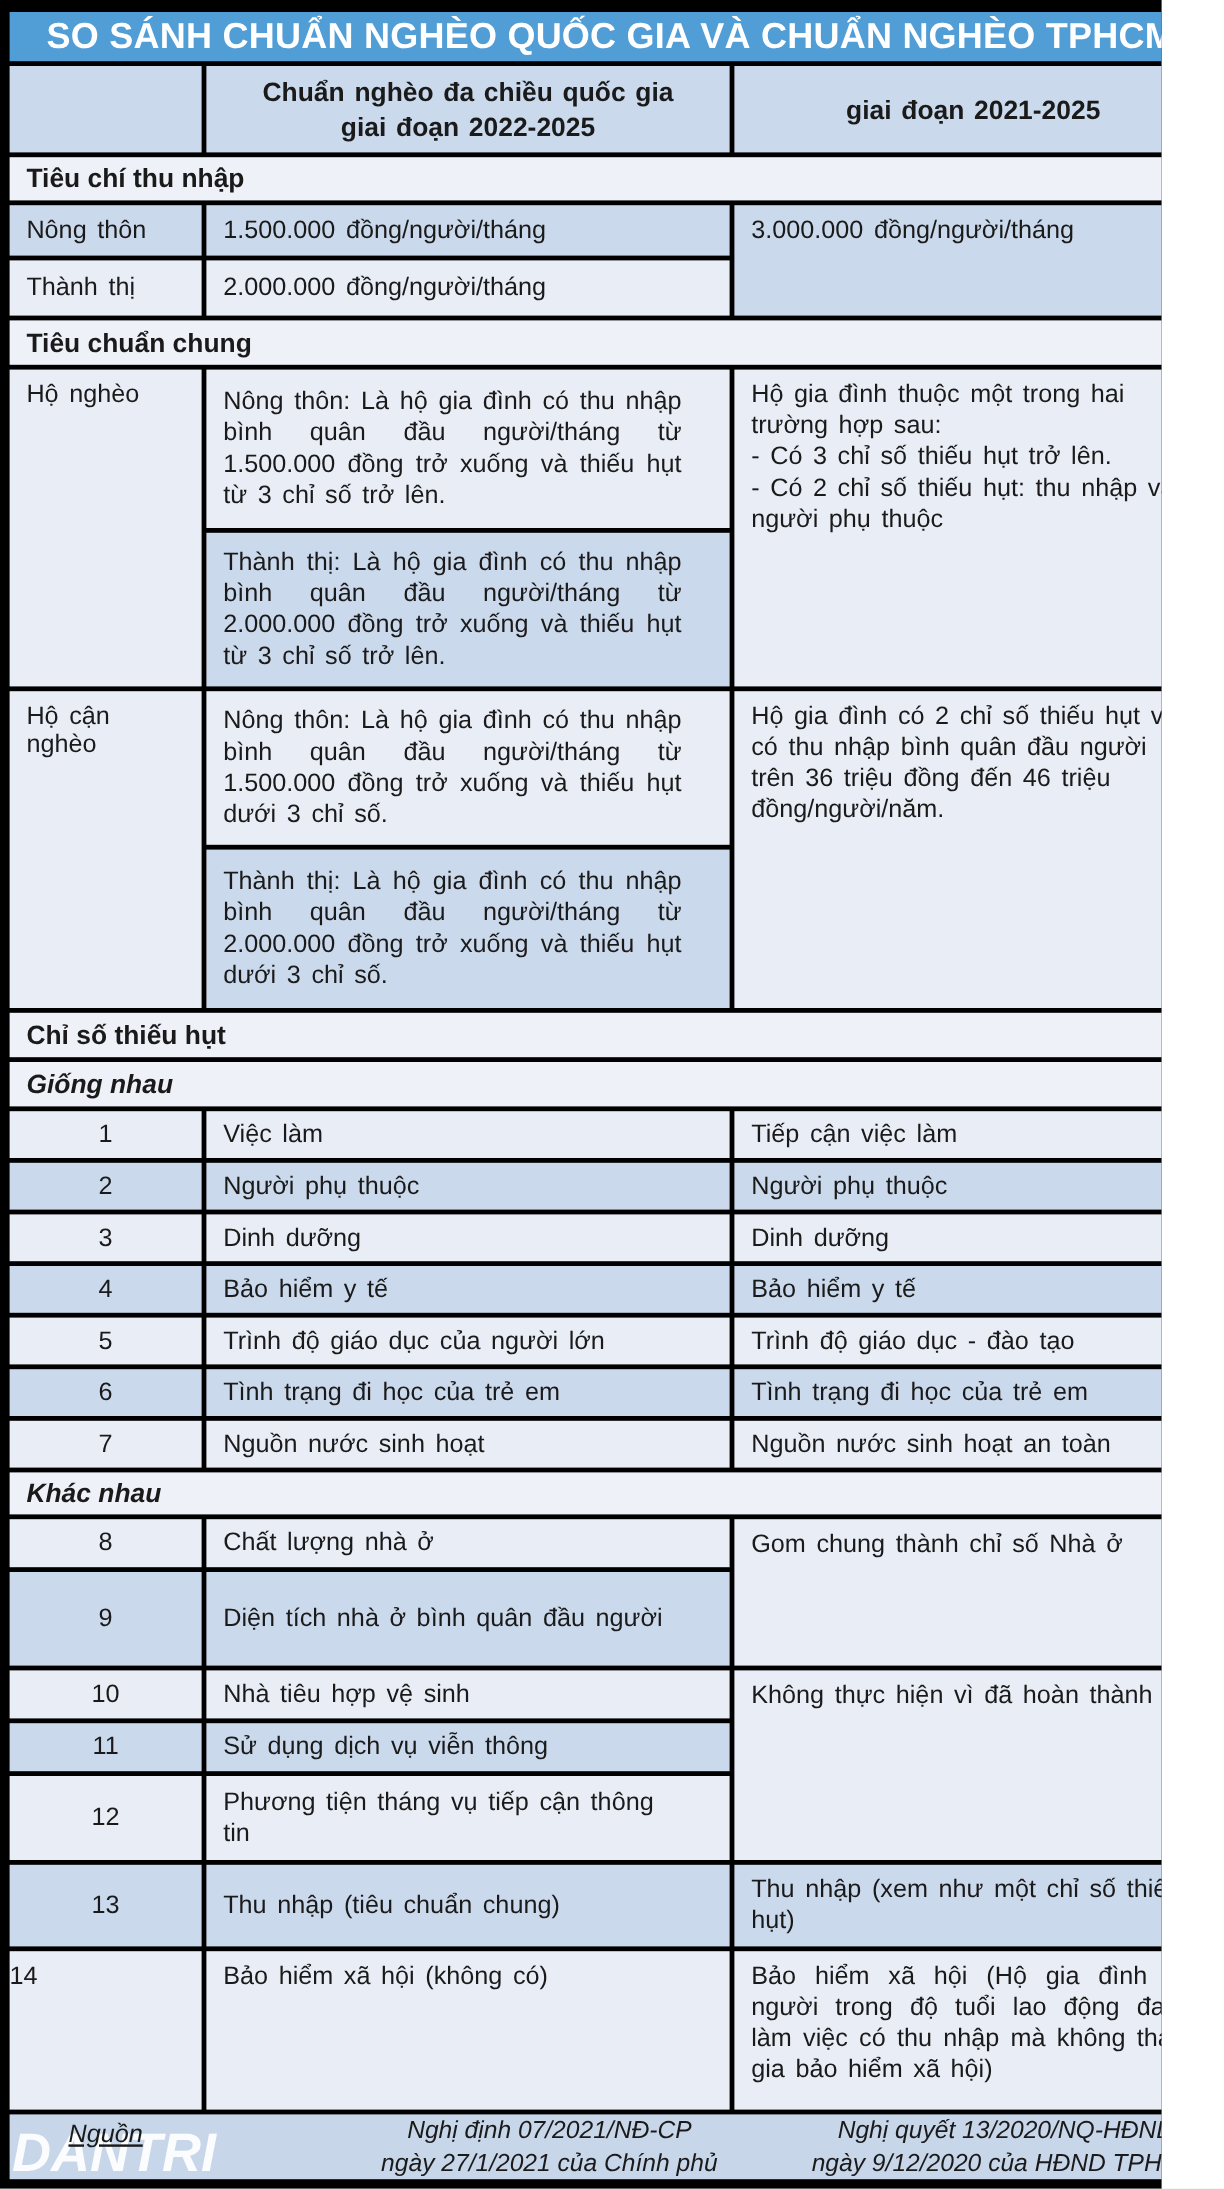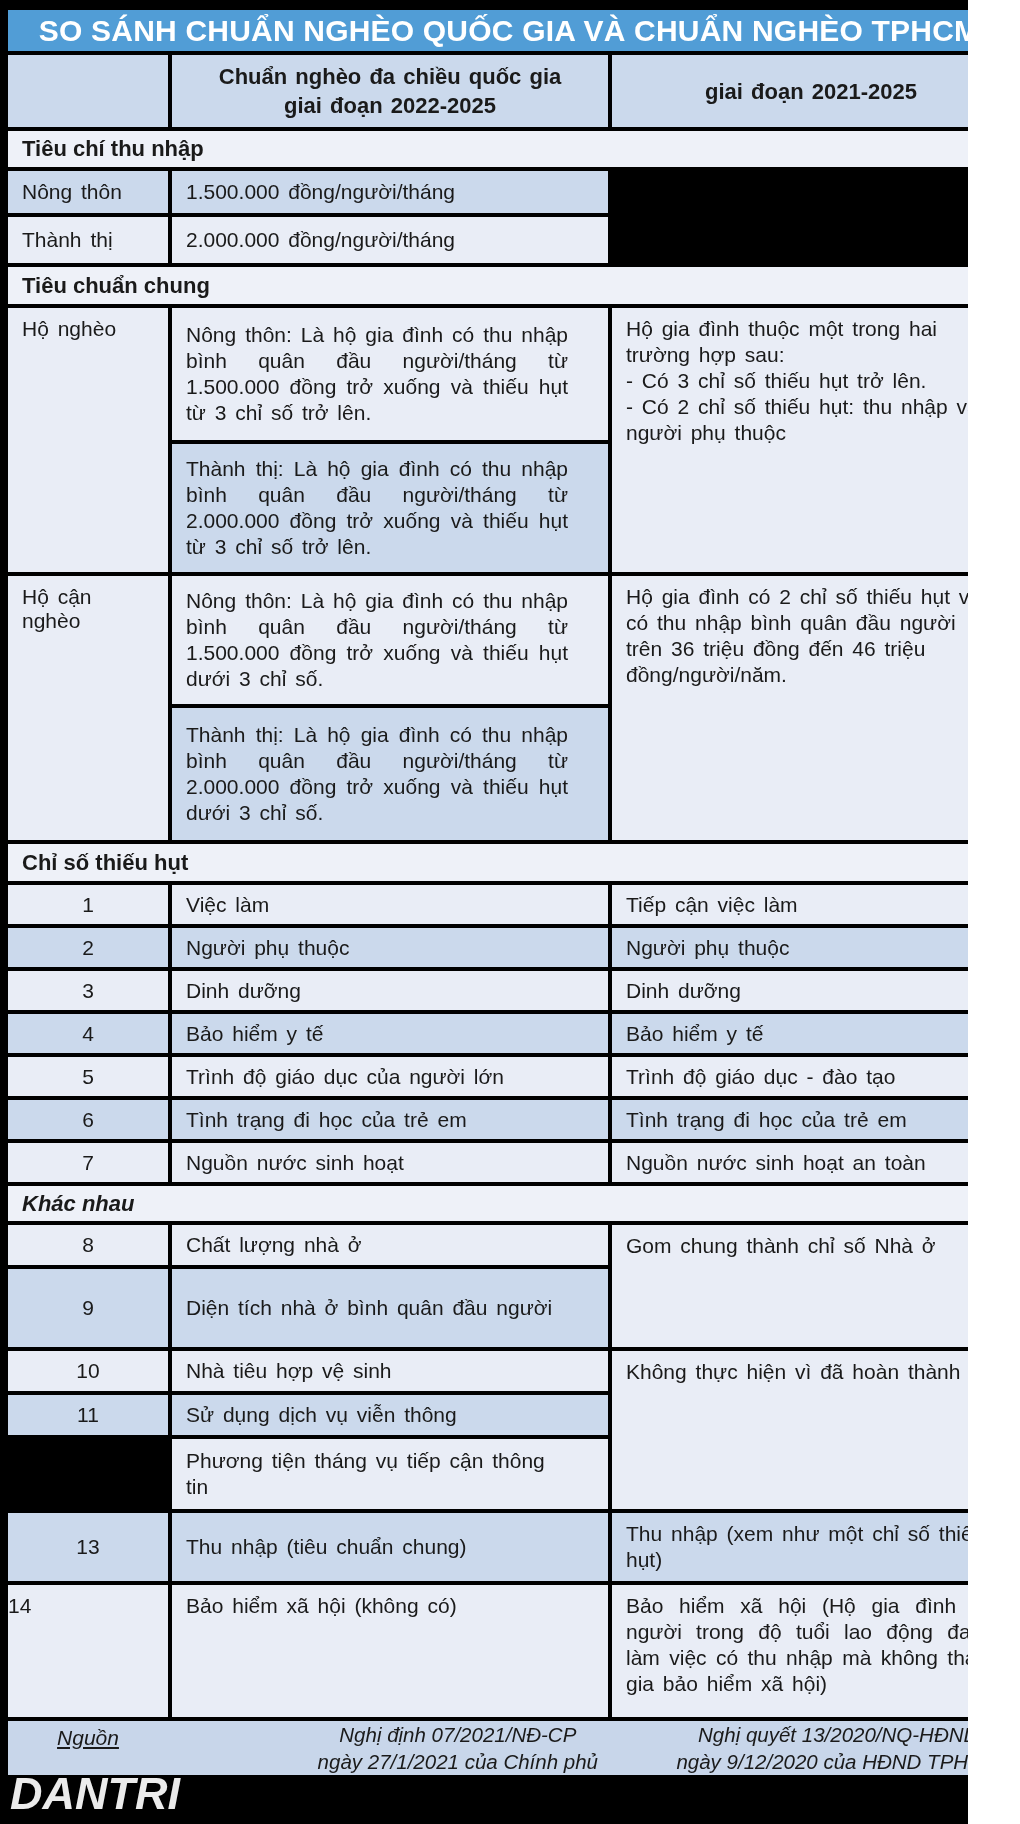--- a/index.html
+++ b/index.html
@@ -62,20 +62,21 @@
       </div>
     </div>
 
     <div class="sect h36">
       <span>Tiêu chí thu nhập</span>
     </div>
 
     <div class="grid ginc">
       <div class="cell blue gc1 gr1">Nông thôn</div>
       <div class="cell blue gc2 gr1">1.500.000 đồng/người/tháng</div>
+      <div class="cell blue gc3 gr12 vtop">3.000.000 đồng/người/tháng</div>
       <div class="cell lite gc1 gr2">Thành thị</div>
       <div class="cell lite gc2 gr2">2.000.000 đồng/người/tháng</div>
     </div>
 
     <div class="sect h37">
       <span>Tiêu chuẩn chung</span>
     </div>
 
     <div class="grid gpoor">
       <div class="cell lite gc1 gr12 vtop">Hộ nghèo</div>
@@ -90,20 +91,23 @@
       <div class="cell lite gc1 gr12 vtop">Hộ cận nghèo</div>
       <div class="para lite gc2 gr1">Nông thôn: Là hộ gia đình có thu nhập bình quân đầu người/tháng từ 1.500.000 đồng trở xuống và thiếu hụt dưới 3 chỉ số.</div>
       <div class="para blue gc2 gr2">Thành thị: Là hộ gia đình có thu nhập bình quân đầu người/tháng từ 2.000.000 đồng trở xuống và thiếu hụt dưới 3 chỉ số.</div>
       <div class="para3 lite gc3 gr12">Hộ gia đình có 2 chỉ số thiếu hụt và có thu nhập bình quân đầu người trên 36 triệu đồng đến 46 triệu đồng/người/năm.</div>
     </div>
 
     <div class="sect h37">
       <span>Chỉ số thiếu hụt</span>
     </div>
 
+    <div class="sect h37 ital">
+      <span>Giống nhau</span>
+    </div>
 
     <div class="grid" style="grid-template-rows:39px;">
       <div class="cell lite num">1</div>
       <div class="cell lite">Việc làm</div>
       <div class="cell lite">Tiếp cận việc làm</div>
     </div>
     <div class="grid" style="grid-template-rows:39px;">
       <div class="cell blue num">2</div>
       <div class="cell blue">Người phụ thuộc</div>
       <div class="cell blue">Người phụ thuộc</div>
@@ -145,20 +149,21 @@
       <div class="cell blue num gc1 gr2">9</div>
       <div class="para blue gc2 gr2" style="text-align:left;">Diện tích nhà ở bình quân đầu người</div>
     </div>
 
     <div class="grid gdiffB">
       <div class="cell lite num gc1 gr1">10</div>
       <div class="cell lite gc2 gr1">Nhà tiêu hợp vệ sinh</div>
       <div class="para3 lite gc3 gr13">Không thực hiện vì đã hoàn thành</div>
       <div class="cell blue num gc1 gr2">11</div>
       <div class="cell blue gc2 gr2">Sử dụng dịch vụ viễn thông</div>
+      <div class="cell lite num gc1 gr3">12</div>
       <div class="para lite gc2 gr3" style="text-align:left;">Phương tiện tháng vụ tiếp cận thông tin</div>
     </div>
 
     <div class="grid g13">
       <div class="cell blue num gc1 gr1">13</div>
       <div class="cell blue gc2 gr1">Thu nhập (tiêu chuẩn chung)</div>
       <div class="para blue gc3 gr1" style="text-align:left;padding-right:16px;">Thu nhập (xem như một chỉ số thiếu hụt)</div>
     </div>
 
     <div class="grid g14">

